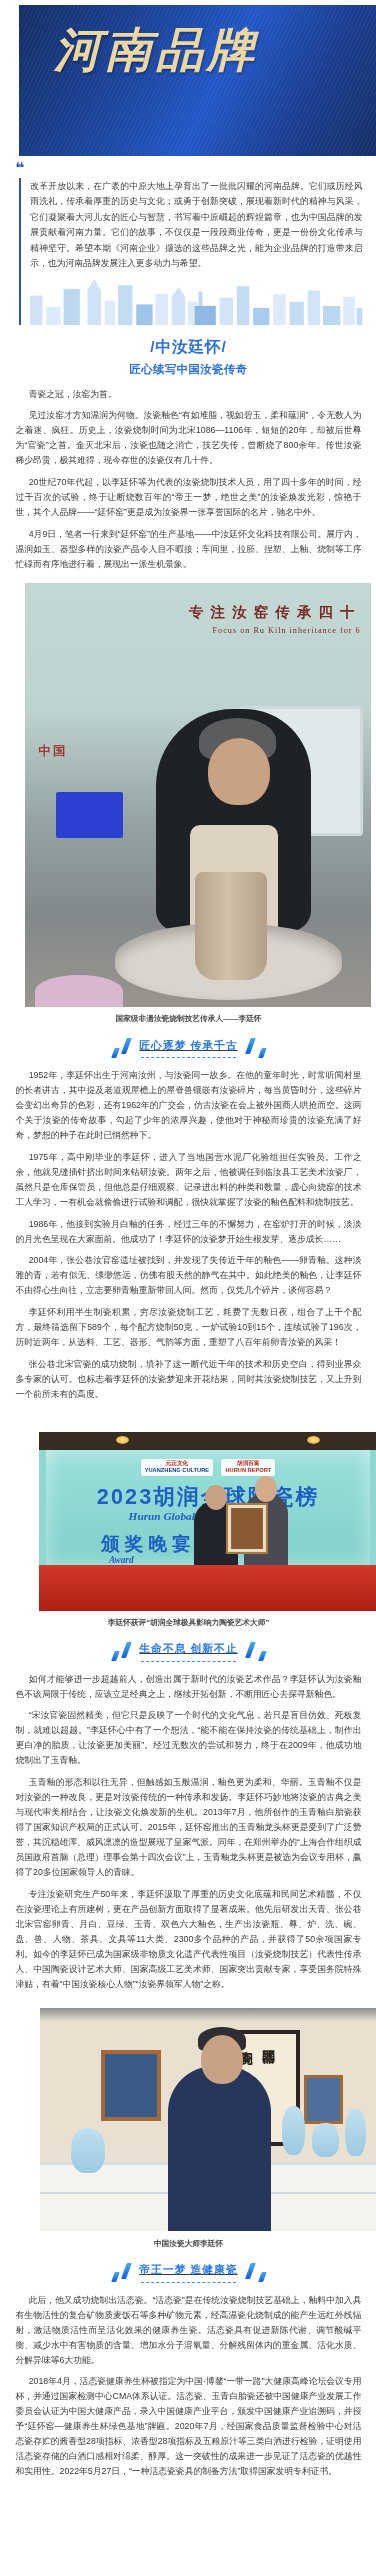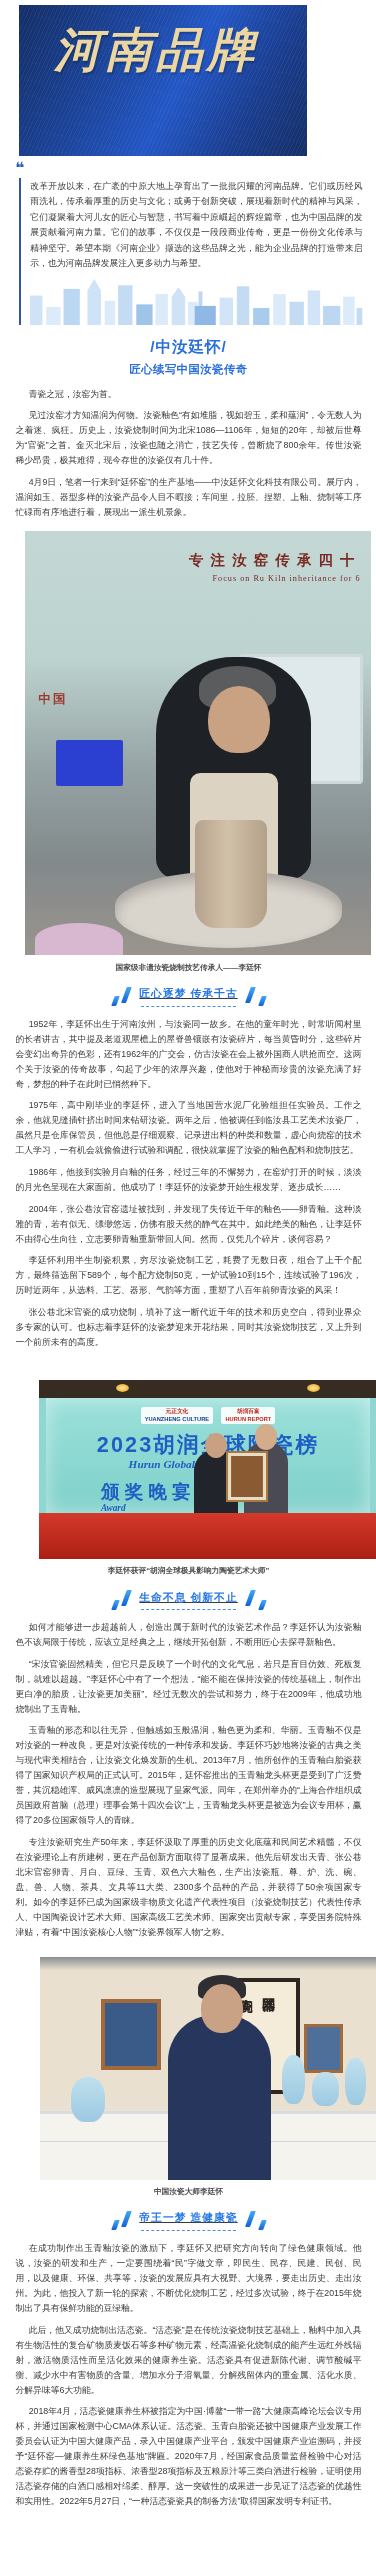--- a/index.html
+++ b/index.html
@@ -3,21 +3,21 @@
 <meta charset="utf-8">
 <style>
   html,body{margin:0;padding:0;}
   body{
     width:377px;height:3826px;position:relative;overflow:hidden;
     background:#ffffff;color:#3a3a3a;
     font-family:"Liberation Sans","DejaVu Sans",sans-serif;
   }
   
   .banner{
-    margin:5.2px 0 0 19px;width:288px;height:151px;position:relative;overflow:hidden;
+    margin:5.2px 0 0 19px;width:358px;height:151px;position:relative;overflow:hidden;
     background:linear-gradient(118deg,#142e66 0%,#1c46a0 35%,#2357c6 55%,#1a3d8f 78%,#142e66 100%);
     text-align:right;
   }
   .banner::after{
     content:"";position:absolute;inset:0;
     background:repeating-linear-gradient(115deg,rgba(255,255,255,.055) 0 1px,rgba(255,255,255,0) 1px 3.6px);
   }
   .banner .bl{
     position:absolute;font-family:"Liberation Serif","DejaVu Serif",serif;
     font-weight:bold;font-style:italic;color:#ecd7a0;font-size:47px;line-height:1;
@@ -66,21 +66,21 @@
   #photo2{margin:30px 0 0 39px;width:338px;height:179px;background:#8fd8d2;}
   .p2-ceiling{position:absolute;top:0;left:0;right:0;height:18.5px;background:#362c22;}
   .p2-light{position:absolute;top:4.1px;width:13.4px;height:8.2px;border-radius:50%;background:radial-gradient(#ffe9a8,#f5b945 60%,rgba(245,185,69,0));}
   .p2-backdrop{position:absolute;top:18.5px;left:7.2px;right:7.2px;bottom:46px;background:linear-gradient(180deg,#9be0da,#7fd0ca);box-shadow:inset 0 0 20.6px rgba(255,255,255,.5);}
   .p2-logos{position:absolute;top:27px;left:0;right:0;display:flex;justify-content:center;gap:8.2px;align-items:center;}
   .p2-chip{background:rgba(255,255,255,.9);border-radius:2.1px;padding:1.5px 4.1px;font-size:5.7px;font-weight:bold;color:#143a8c;text-align:center;line-height:1.25;}
   .p2-chip .red{color:#c22418;}
   .p2-title{position:absolute;top:50px;left:0;right:0;text-align:center;font-size:21.6px;font-weight:bold;color:#1d5fc4;letter-spacing:2.1px;}
   .p2-en{position:absolute;top:78px;left:0;right:0;text-align:center;font-size:11.3px;font-style:italic;font-family:"Liberation Serif",serif;font-weight:bold;color:#1d5fc4;}
   .p2-sub{position:absolute;top:99px;left:62px;font-size:18.5px;font-weight:bold;color:#1d5fc4;letter-spacing:5.2px;}
-  .p2-sub-en{position:absolute;top:123px;left:62px;font-size:9.3px;font-style:italic;font-family:"Liberation Serif",serif;font-weight:bold;color:#1d5fc4;}
+  .p2-sub-en{position:absolute;top:123px;left:70px;font-size:9.3px;font-style:italic;font-family:"Liberation Serif",serif;font-weight:bold;color:#1d5fc4;}
   .p2-fig{position:absolute;bottom:14.4px;width:44px;height:95px;border-radius:20.6px 20.6px 3.1px 3.1px;}
   .p2-fig.a{left:155px;background:#22242b;}
   .p2-fig.b{left:205px;background:#4a4a55;height:103px;}
   .p2-headA{position:absolute;left:166px;bottom:101px;width:21.6px;height:25px;background:#caa083;border-radius:50%;}
   .p2-headB{position:absolute;left:216px;bottom:109px;width:21.6px;height:26px;background:#d4ab8b;border-radius:50%;}
   .p2-frame{position:absolute;left:187px;bottom:57px;width:38px;height:47px;background:#8a5a32;border:2.6px solid #a9793f;box-shadow:inset 0 0 0 3.1px #e8dcc2;}
   .p2-carpet{position:absolute;bottom:0;left:0;right:0;height:46px;background:linear-gradient(180deg,#d4392b,#ab1f13);}
   #photo3{margin:16.5px 0 0 40px;width:337px;height:223px;background:linear-gradient(180deg,#8a8d91 0,#e9e0d0 13.4px,#e9e0d0 60%,#ece5d8 100%);}
   .p3-counter{position:absolute;bottom:0;left:0;right:0;height:66px;background:#f5f3ee;border-top:3.1px solid #d6dce2;}
   .p3-counter::after{content:"";position:absolute;top:27px;left:0;right:0;height:1.5px;background:#cfd6dd;}
@@ -131,20 +131,21 @@
     </g>
   </svg>
 </div>
 
 <div class="h-main">/中汝廷怀/</div>
 <div class="h-sub">匠心续写中国汝瓷传奇</div>
 
 <div class="tblock">
   <p>青瓷之冠，汝窑为首。</p>
   <p>见过汝窑才方知温润为何物。汝瓷釉色“有如堆脂，视如碧玉，柔和蕴润”，令无数人为之着迷、疯狂。历史上，汝瓷烧制时间为北宋1086—1106年，短短的20年，却被后世尊为“官瓷”之首。金灭北宋后，汝瓷也随之消亡，技艺失传，曾断烧了800余年。传世汝瓷稀少昂贵，极其难得，现今存世的汝瓷仅有几十件。</p>
+  <p>20世纪70年代起，以李廷怀等为代表的汝瓷烧制技术人员，用了四十多年的时间，经过千百次的试验，终于让断烧数百年的“帝王一梦，绝世之美”的汝瓷焕发光彩，惊艳于世，其个人品牌——“廷怀窑”更是成为汝瓷界一张享誉国际的名片，驰名中外。</p>
   <p>4月9日，笔者一行来到“廷怀窑”的生产基地——中汝廷怀文化科技有限公司。展厅内，温润如玉、器型多样的汝瓷产品令人目不暇接；车间里，拉胚、捏塑、上釉、烧制等工序忙碌而有序地进行着，展现出一派生机景象。</p>
 </div>
 
 <div class="photo" id="photo1">
   <div class="p1-redtext">中国</div>
   <div class="p1-slogan">专注汝窑传承四十</div>
   <div class="p1-slogan-en">Focus on Ru Kiln inheritance for 6</div>
   <div class="p1-board"></div>
   <div class="p1-figure"></div>
   <div class="p1-hair"></div>
@@ -249,17 +250,16 @@
     <span class="slash lg"></span>
     <span class="sec-wrap">
       <div class="sec-title">帝王一梦 造健康瓷</div>
       <div class="sec-dash"></div>
     </span>
     <span class="slash lg"></span>
     <span class="slash sm"></span>
   </div>
 </div>
 <div class="tblock">
-  <p>在成功制作出玉青釉汝瓷的激励下，李廷怀又把研究方向转向了绿色健康领域。他说，汝瓷的研发和生产，一定要围绕着“民”字做文章，即民生、民存、民建、民创、民用，以及健康、环保、共享等，汝瓷的发展应具有大视野、大境界，要走出历史、走出汝州。为此，他投入了新一轮的探索，不断优化烧制工艺，经过多次试验，终于在2015年烧制出了具有保鲜功能的豆绿釉。</p>
   <p>此后，他又成功烧制出活态瓷。“活态瓷”是在传统汝瓷烧制技艺基础上，釉料中加入具有生物活性的复合矿物质麦饭石等多种矿物元素，经高温瓷化烧制成的能产生远红外线辐射，激活物质活性而呈活化效果的健康养生瓷。活态瓷具有促进新陈代谢、调节酸碱平衡、减少水中有害物质的含量、增加水分子溶氧量、分解残留体内的重金属、活化水质、分解异味等6大功能。</p>
   <p>2018年4月，活态瓷健康养生杯被指定为中国·博鳌“一带一路”大健康高峰论坛会议专用杯，并通过国家检测中心CMA体系认证。活态瓷、玉青白胎瓷还被中国健康产业发展工作委员会认证为中国大健康产品，录入中国健康产业平台，颁发中国健康产业追溯码，并授予“廷怀窑—健康养生杯绿色基地”牌匾。2020年7月，经国家食品质量监督检验中心对活态瓷存贮的酱香型28项指标、浓香型28项指标及五粮原汁等三类白酒进行检验，证明使用活态瓷存储的白酒口感相对绵柔、醇厚。这一突破性的成果进一步见证了活态瓷的优越性和实用性。2022年5月27日，“一种活态瓷瓷具的制备方法”取得国家发明专利证书。</p>
 </div>
 
 
 </body></html>

